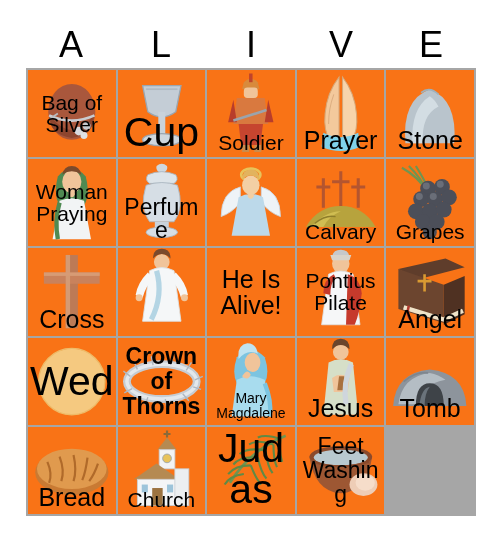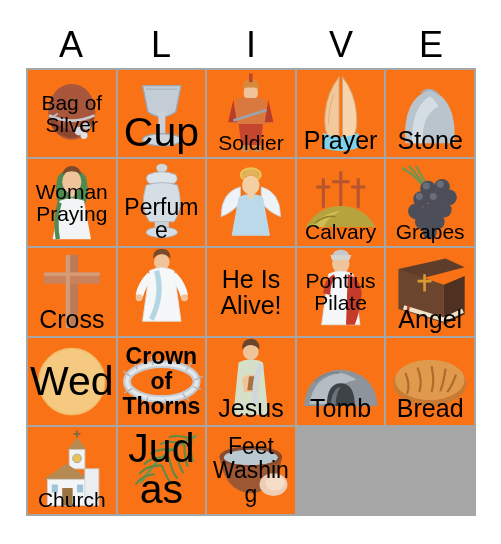--- a/index.html
+++ b/index.html
@@ -363,20 +363,36 @@
         </div>
         <div class="cell-label fs-sm bold align-center three-line">
           <div>Crown</div>
           <div>of</div>
           <div>Thorns</div>
         </div>
       </div>
       <div class="cell">
         <div class="cell-art">
           <svg viewBox="0 0 100 100" preserveAspectRatio="xMidYMid meet">
+     <path d="M34 22 q16 -16 32 0 q6 18 0 30 h-32 q-6 -12 0 -30z" fill="#7cc4e0"></path>
+     <ellipse cx="52" cy="28" rx="9" ry="11" fill="#f0c49a"></ellipse>
+     <path d="M36 24 q10 -12 22 -6 q-2 -12 -12 -12 q-12 2 -10 18z" fill="#bfe3f0"></path>
+     <path d="M34 48 q16 -8 32 0 l8 42 h-46z" fill="#a8dcee"></path>
+     <path d="M40 44 q6 -10 10 -2 q-4 8 -10 2z" fill="#f0c49a"></path>
+     <path d="M66 52 q8 20 6 38" stroke="#7cc4e0" stroke-width="5" fill="none"></path>
+   </svg>
+        </div>
+        <div class="cell-label fs-xs align-bottom two-line">
+          <div>Mary</div>
+          <div>Magdalene</div>
+        </div>
+      </div>
+      <div class="cell">
+        <div class="cell-art">
+          <svg viewBox="0 0 100 100" preserveAspectRatio="xMidYMid meet">
      <circle cx="50" cy="16" r="9" fill="#f0c49a"></circle>
      <path d="M40 13 q10 -10 20 0 q0 -12 -10 -12 q-10 0 -10 12z" fill="#6b452c"></path>
      <path d="M44 24 q6 8 12 0 q-2 8 -6 9 q-4 -1 -6 -9z" fill="#6b452c"></path>
      <path d="M36 28 q14 -7 28 0 l6 60 h-40z" fill="#d6dfc8"></path>
      <path d="M40 46 q10 -8 20 0 l-2 16 h-16z" fill="#f0c49a"></path>
      <path d="M48 44 h6 l2 16 h-10z" fill="#a9713f"></path>
      <path d="M62 30 q-10 22 -6 46" stroke="#cfd6dd" stroke-width="6" fill="none"></path>
    </svg>
         </div>
         <div class="cell-label fs-lg align-bottom">

